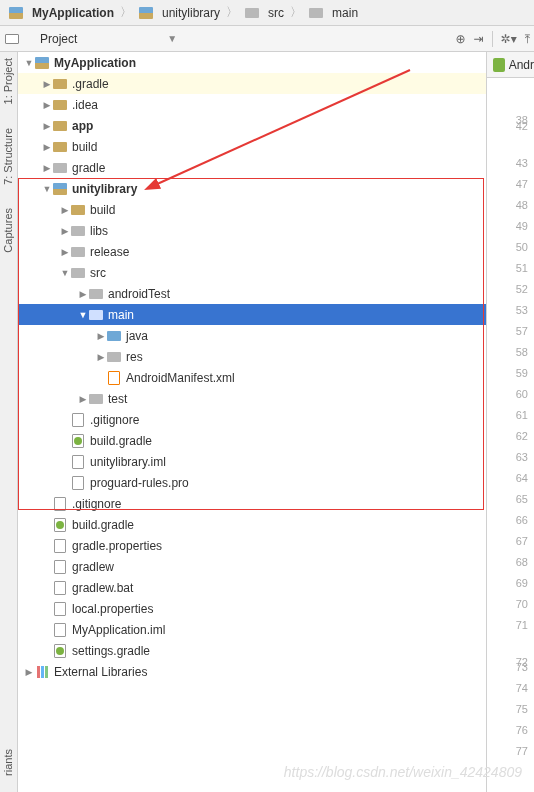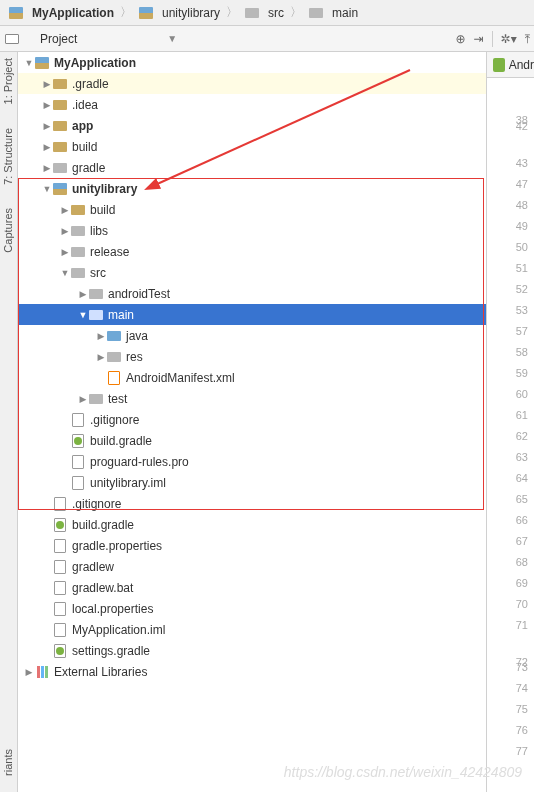--- a/index.html
+++ b/index.html
@@ -267,29 +267,29 @@
           <span class="ico-file green"></span>
         </span>
         <span class="row-text ">build.gradle</span>
       </div>
       <div class="tree-row">
         <span class="indent" style="width:42px"></span>
         <span class="arrow"></span>
         <span class="ico">
           <span class="ico-file"></span>
         </span>
+        <span class="row-text ">unitylibrary.iml</span>
+      </div>
+      <div class="tree-row">
+        <span class="indent" style="width:42px"></span>
+        <span class="arrow"></span>
+        <span class="ico">
+          <span class="ico-file"></span>
+        </span>
         <span class="row-text ">proguard-rules.pro</span>
-      </div>
-      <div class="tree-row">
-        <span class="indent" style="width:42px"></span>
-        <span class="arrow"></span>
-        <span class="ico">
-          <span class="ico-file"></span>
-        </span>
-        <span class="row-text ">unitylibrary.iml</span>
       </div>
       <div class="tree-row">
         <span class="indent" style="width:24px"></span>
         <span class="arrow"></span>
         <span class="ico">
           <span class="ico-file"></span>
         </span>
         <span class="row-text ">.gitignore</span>
       </div>
       <div class="tree-row">

